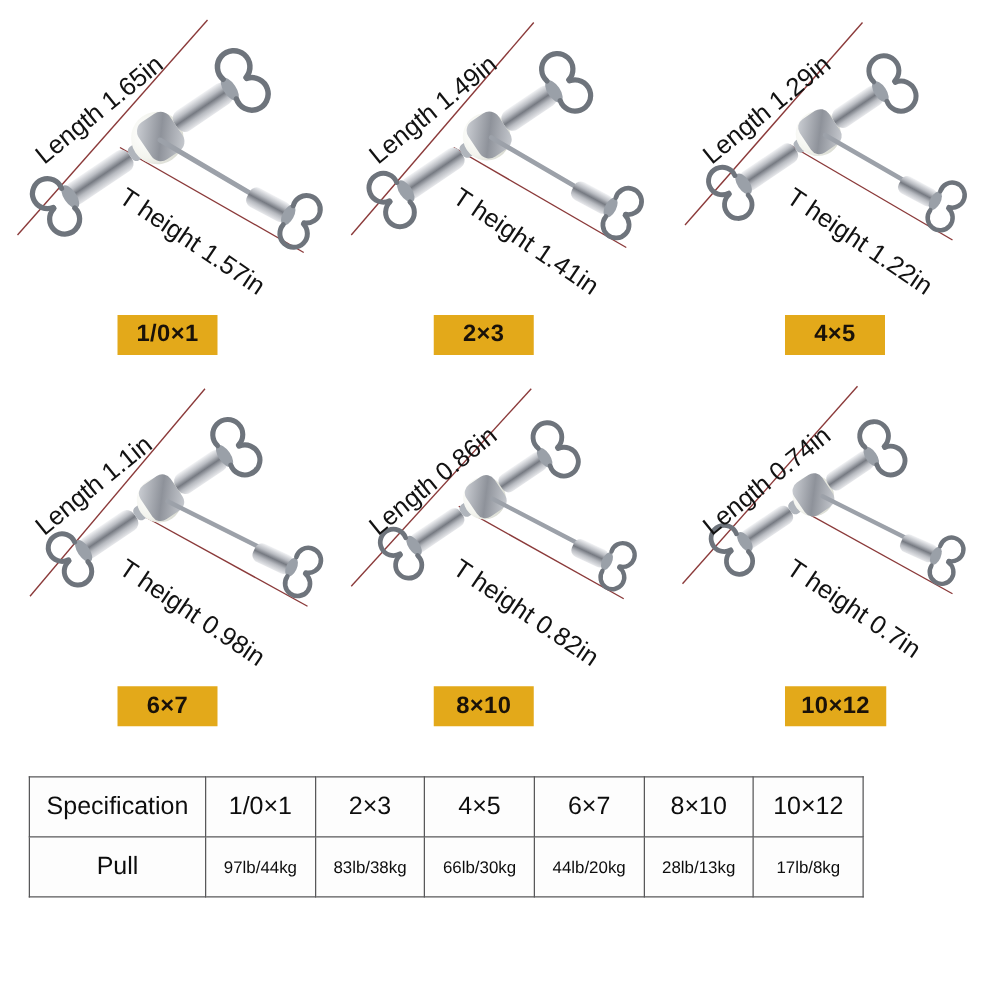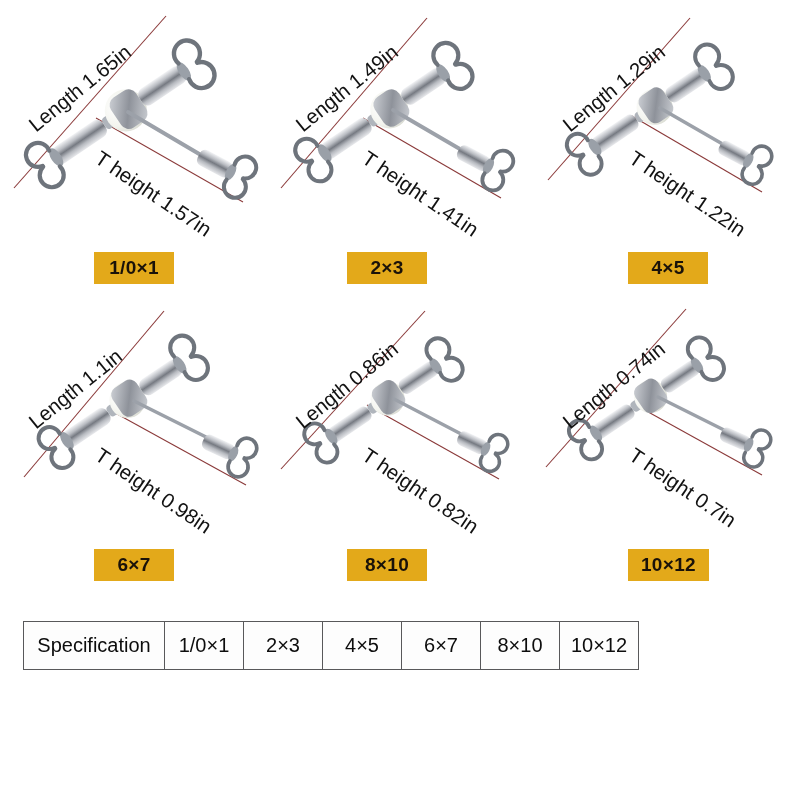--- a/index.html
+++ b/index.html
@@ -92,21 +92,21 @@
 
   
   .spec-table-wrap {
     position: absolute;
     left: 23px;
     top: 621px;
     width: 754px;
   }
   table.spec-table {
     border-collapse: collapse;
-    width: 616px;
+    width: 668px;
     table-layout: fixed;
   }
   table.spec-table td, table.spec-table th {
     border: 1.5px solid #58585a;
     background: #fdfdfd;
     text-align: center;
     vertical-align: middle;
     padding: 0;
     height: 47px;
     font-weight: 400;
@@ -453,17 +453,26 @@
       <tbody>
         <tr>
           <td class="col-label hdr-label">Specification</td>
           <td class="hdr">1/0×1</td>
           <td class="hdr">2×3</td>
           <td class="hdr">4×5</td>
           <td class="hdr">6×7</td>
           <td class="hdr">8×10</td>
           <td class="hdr">10×12</td>
         </tr>
+        <tr>
+          <td class="col-label rowname">Pull</td>
+          <td class="val">97lb/44kg</td>
+          <td class="val">83lb/38kg</td>
+          <td class="val">66lb/30kg</td>
+          <td class="val">44lb/20kg</td>
+          <td class="val">28lb/13kg</td>
+          <td class="val">17lb/8kg</td>
+        </tr>
       </tbody>
     </table>
   </div>
 
 </div>
 
 </body></html>

